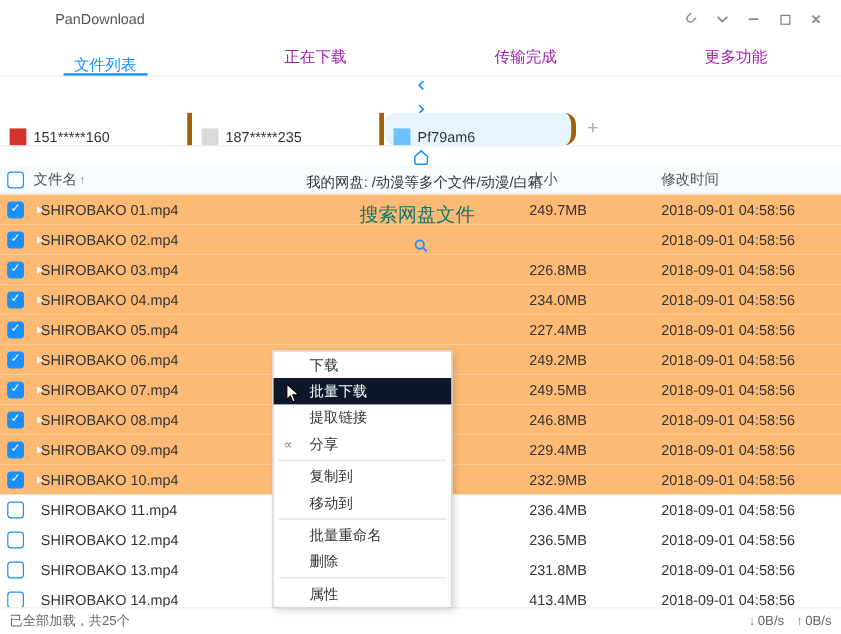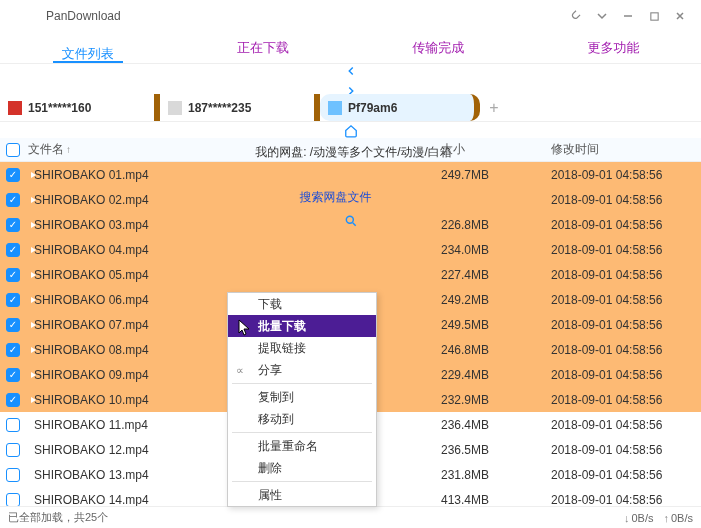--- a/index.html
+++ b/index.html
@@ -7,24 +7,24 @@
 .titlebar { height:30px; display:flex; align-items:center; padding:16px 8px; background:#fff;margin-left:34px; }
 .titlebar .title { flex:1; font-size:12px; color:#555; padding-left:4px; }
 .titlebar .tb-btn { width:26px; height:26px; display:flex; align-items:center; justify-content:center; color:#888; }
 .tabs { height:32px; display:flex; border-bottom:1px solid #eee; }
 .tabs .tab { flex:1; display:flex; align-items:center; justify-content:center; font-size:13px; color:#a21caf; position:relative; }
 .tabs .tab.active { color:#1890ff;margin-top:12px; }
 .tabs .tab.active::after { content:""; position:absolute; bottom:0; left:30%; right:30%; height:2px; background:#1890ff; }
 .navbar { height:30px; display:flex; align-items:center; padding:0 6px; gap:6px;flex-direction:column; }
 .nav-btn { width:22px; height:22px; display:flex; align-items:center; justify-content:center; color:#1890ff; border-radius:3px; }
 .nav-path { flex:1; font-size:12px; color:#333; padding-left:6px; }
-.nav-search { width:110px; color:#1d4ed8; font-size:12px; padding:2px 4px;margin-top:20px; }
+.nav-search { width:110px; color:#0f766e; font-size:16px; padding:2px 4px; }
 .search-btn { width:22px; height:22px; display:flex; align-items:center; justify-content:center; color:#1890ff; }
 .accounts { height:28px; display:flex; border-bottom:1px solid #eee; }
-.acct { width:160px; display:flex; align-items:center; padding:0 8px; gap:6px; font-size:12px; color:#333; border-right:6px solid #a16207;font-weight:bold; }
+.acct { width:160px; display:flex; align-items:flex-end; padding:0 8px; gap:6px; font-size:12px; color:#333; border-right:4px solid #a16207; }
 .acct.active { background:#e6f4ff;border-radius:10px; }
 .acct .sq { width:14px; height:14px; }
 .acct-add { width:28px; display:flex; align-items:center; justify-content:center; color:#aaa; font-size:16px; }
 .list-header { height:24px; display:flex; align-items:center; font-size:12px; color:#555; background:#f7fbff; border-bottom:1px solid #eee;margin-top:16px; }
 .col-check { width:26px; display:flex; align-items:center; justify-content:center; }
 .col-name { flex:1; padding-left:2px; }
 .col-size { width:110px; }
 .col-time { width:150px; }
 .sort-arrow { font-size:10px; color:#888; margin-left:2px; }
 .file-list { height:350px; overflow:hidden; }
@@ -32,21 +32,21 @@
 .row.sel { background:#fdba74; }
 .chk { width:14px; height:14px; border:1px solid #1890ff; border-radius:3px; display:inline-flex; align-items:center; justify-content:center; background:#fff; }
 .chk.on { background:#1890ff; }
 .chk.on::after { content:"✓"; color:#fff; font-size:10px; line-height:1; }
 .file-icon { width:16px; height:14px; background:#5b7cff; border-radius:2px; margin-right:6px; position:relative; }
 .file-icon::before { content:""; position:absolute; left:3px; top:4px; width:0; height:0; border-left:5px solid #fff; border-top:3px solid transparent; border-bottom:3px solid transparent; }
 .statusbar { position:absolute; bottom:0; left:0; right:0; height:22px; display:flex; align-items:center; padding:0 8px; font-size:11px; color:#666; border-top:1px solid #eee; background:#fff; }
 .statusbar .spacer { flex:1; }
 .context-menu { position:absolute; left:227px; top:292px; width:150px; background:#fff; border:1px solid #ccc; box-shadow:2px 2px 6px rgba(0,0,0,0.15); font-size:12px; z-index:10; }
 .context-menu .mi { height:22px; display:flex; align-items:center; padding-left:30px; position:relative; }
-.context-menu .mi.sel { background:#4c1d95; color:#fff;font-weight:bold; }
+.context-menu .mi.sel { background:#0f172a; color:#fff; }
 .context-menu .sep { height:1px; background:#e0e0e0; margin:2px 4px; }
 .context-menu .mi-icon { position:absolute; left:8px; color:#888; font-size:11px; }
 .cursor { position:absolute; left:238px; top:319px; z-index:20; pointer-events:none; }
 svg { display:block; }
 </style>
 </head>
 <body>
 
 <div class="titlebar">
   <span class="title">PanDownload</span>

